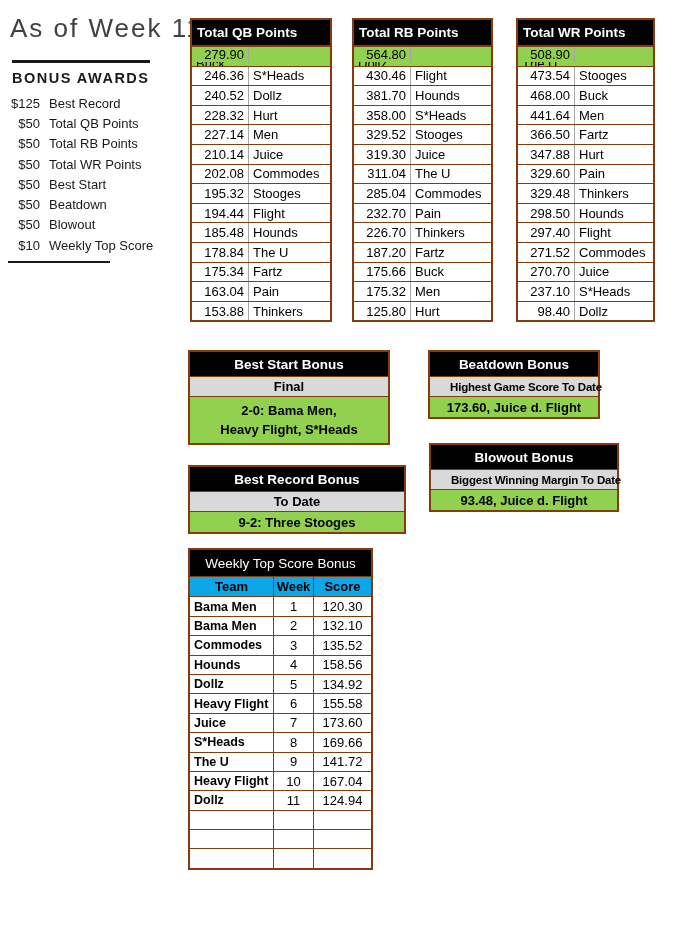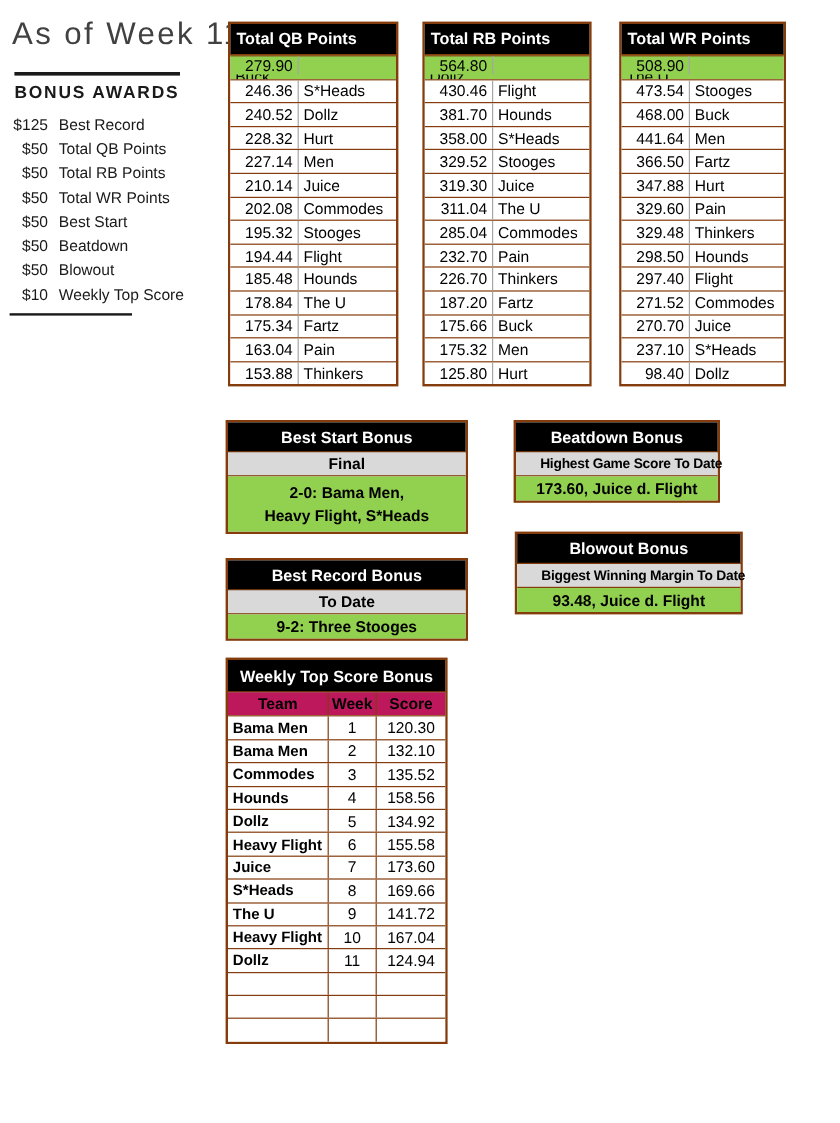--- a/index.html
+++ b/index.html
@@ -42,21 +42,21 @@
   .stat-pts {
     width:57px; flex:none; display:flex; align-items:center; justify-content:flex-end;
     padding-right:4px; border-right:1px solid #a6a6a6;
   }
   .stat-team { display:flex; align-items:center; padding-left:4px; white-space:nowrap; overflow:hidden; }
 
   
   .bonus-box { position:absolute; border:2px solid #843C0C; background:#fff; text-align:center; }
   .bonus-box.best-start { left:188px; top:350px; width:202px; }
   .bonus-box.beatdown  { left:428px; top:350px; width:172px; }
-  .bonus-box.best-record { left:188px; top:465px; width:202px; }
+  .bonus-box.best-record { left:188px; top:465px; width:218px; }
   .bonus-box.blowout   { left:429px; top:443px; width:190px; }
   .bonus-header {
     background:#000; color:#fff; font-weight:bold; font-size:13.5px;
     height:25px; display:flex; align-items:center; justify-content:center;
     border-bottom:1px solid #843C0C; white-space:nowrap;
   }
   .bonus-status {
     background:#D9D9D9; font-weight:bold; font-size:13px; height:20px;
     display:flex; align-items:center; justify-content:center;
     border-bottom:1px solid #843C0C; white-space:nowrap;
@@ -64,25 +64,25 @@
   .bonus-status.tight { font-size:11.5px; letter-spacing:-0.2px;padding-left:24px; }
   .bonus-result {
     background:#92D050; font-weight:bold; font-size:13px;
     display:flex; align-items:center; justify-content:center; height:20px; white-space:nowrap;
   }
   .bonus-result.two-line { height:46px; flex-direction:column; line-height:19.5px; padding:2px 0; }
 
   
   .weekly { position:absolute; left:188px; top:548px; width:185px; border:2px solid #843C0C; background:#fff; }
   .weekly-header {
-    background:#000; color:#fff; font-weight:bold; font-size:13.5px; height:27px;
+    background:#000; color:#fff; font-weight:normal; font-size:13.5px; height:27px;
     display:flex; align-items:center; justify-content:center;
     border-bottom:1px solid #843C0C; white-space:nowrap;
   }
-  .w-cols { display:flex; height:19.4px; background:#be185d; font-weight:bold; font-size:13px; }
+  .w-cols { display:flex; height:19.4px; background:#0ea5e9; font-weight:bold; font-size:13px; }
   .w-row { display:flex; height:19.4px; border-top:1px solid #843C0C; font-size:13px; background:#fff; }
   .w-team  { width:84px; flex:none; display:flex; align-items:center; padding-left:4px; border-right:1px solid #843C0C; font-weight:bold; font-size:12.5px; white-space:nowrap; overflow:hidden; }
   .w-week  { width:40px; flex:none; display:flex; align-items:center; justify-content:center; border-right:1px solid #843C0C; }
   .w-score { flex:1; display:flex; align-items:center; justify-content:center; }
   .w-cols .w-team { justify-content:center; padding-left:0; font-size:13px; }
 </style>
 </head>
 <body>
 
 <div class="page">

